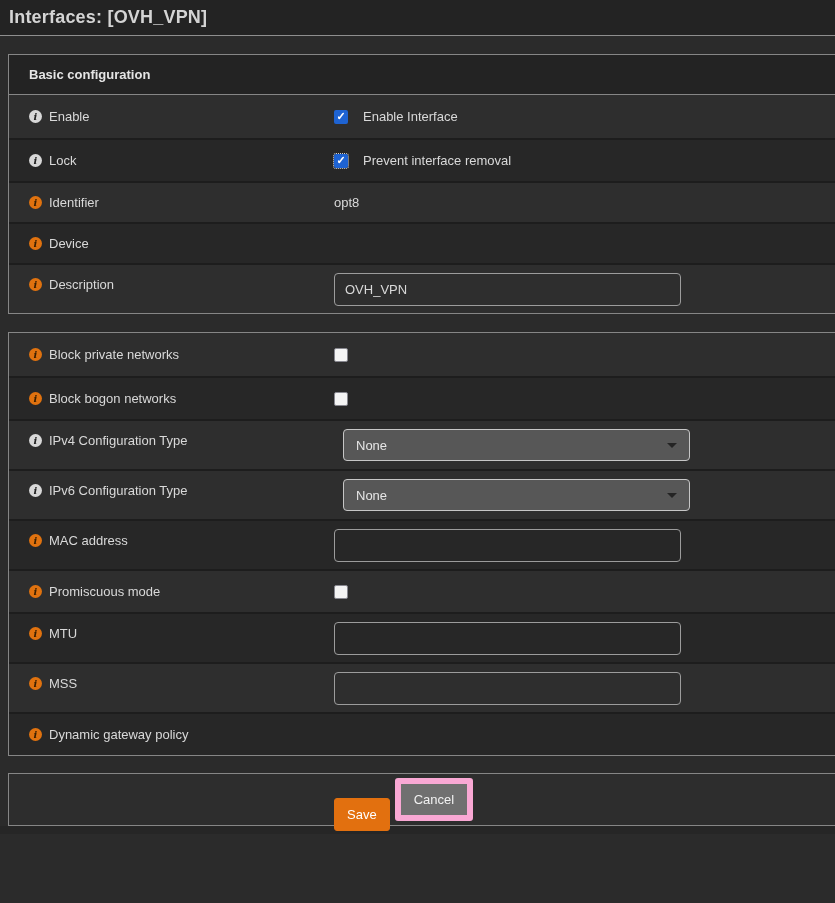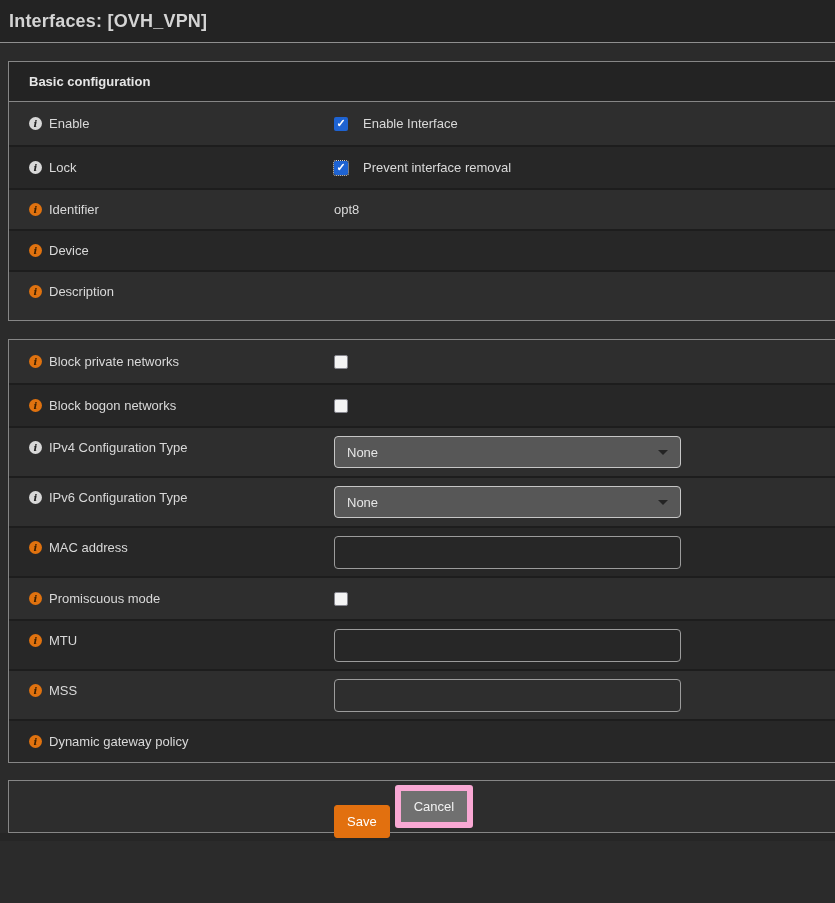--- a/index.html
+++ b/index.html
@@ -6,21 +6,21 @@
   html,body { width:835px; height:903px; overflow:hidden; }
   body {
     background:#2b2b2b;
     font-family:"Liberation Sans", sans-serif;
     font-size:13px;
     color:#d9d9d9;
   }
   
   .titlebar {
     background:#232323;
-    height:43px;
+    height:36px;
     border-bottom:1px solid #8f8f8f;
     display:flex; align-items:center;
     padding-left:9px;
   }
   .titlebar h1 {
     font-size:18px; font-weight:700; color:#d4d4d4; letter-spacing:.2px;
   }
   
   .panel {
     margin:18px 0 0 8px;
@@ -89,20 +89,21 @@
   
   .select {
     width:347px; height:32px;
     background:#575757;
     border:1px solid #c6c6c6;
     border-radius:4px;
     display:flex; align-items:center; justify-content:space-between;
     padding:8px 12px;
     color:#e6e6e6;
     cursor:default;
+    margin-left:9px;
   }
   .caret {
     width:0; height:0;
     border-left:5px solid transparent;
     border-right:5px solid transparent;
     border-top:5px solid #242424;
   }
   
   .footer-panel {
     margin:17px 0 0 8px;
@@ -171,20 +172,23 @@
         <div class="label-cell">
           <span class="info orange">i</span>
           <span class="lbl">Device</span>
         </div>
       </div>
       <div class="row light type-text sep">
         <div class="label-cell">
           <span class="info orange">i</span>
           <span class="lbl">Description</span>
         </div>
+        <div class="content-cell">
+          <input class="text-input" type="text" value="OVH_VPN" style="">
+        </div>
       </div>
     </div>
     <div class="panel">
       <div class="row light type-checkbox">
         <div class="label-cell">
           <span class="info orange">i</span>
           <span class="lbl">Block private networks</span>
         </div>
         <div class="content-cell">
           <span class="cb unchecked"></span>

